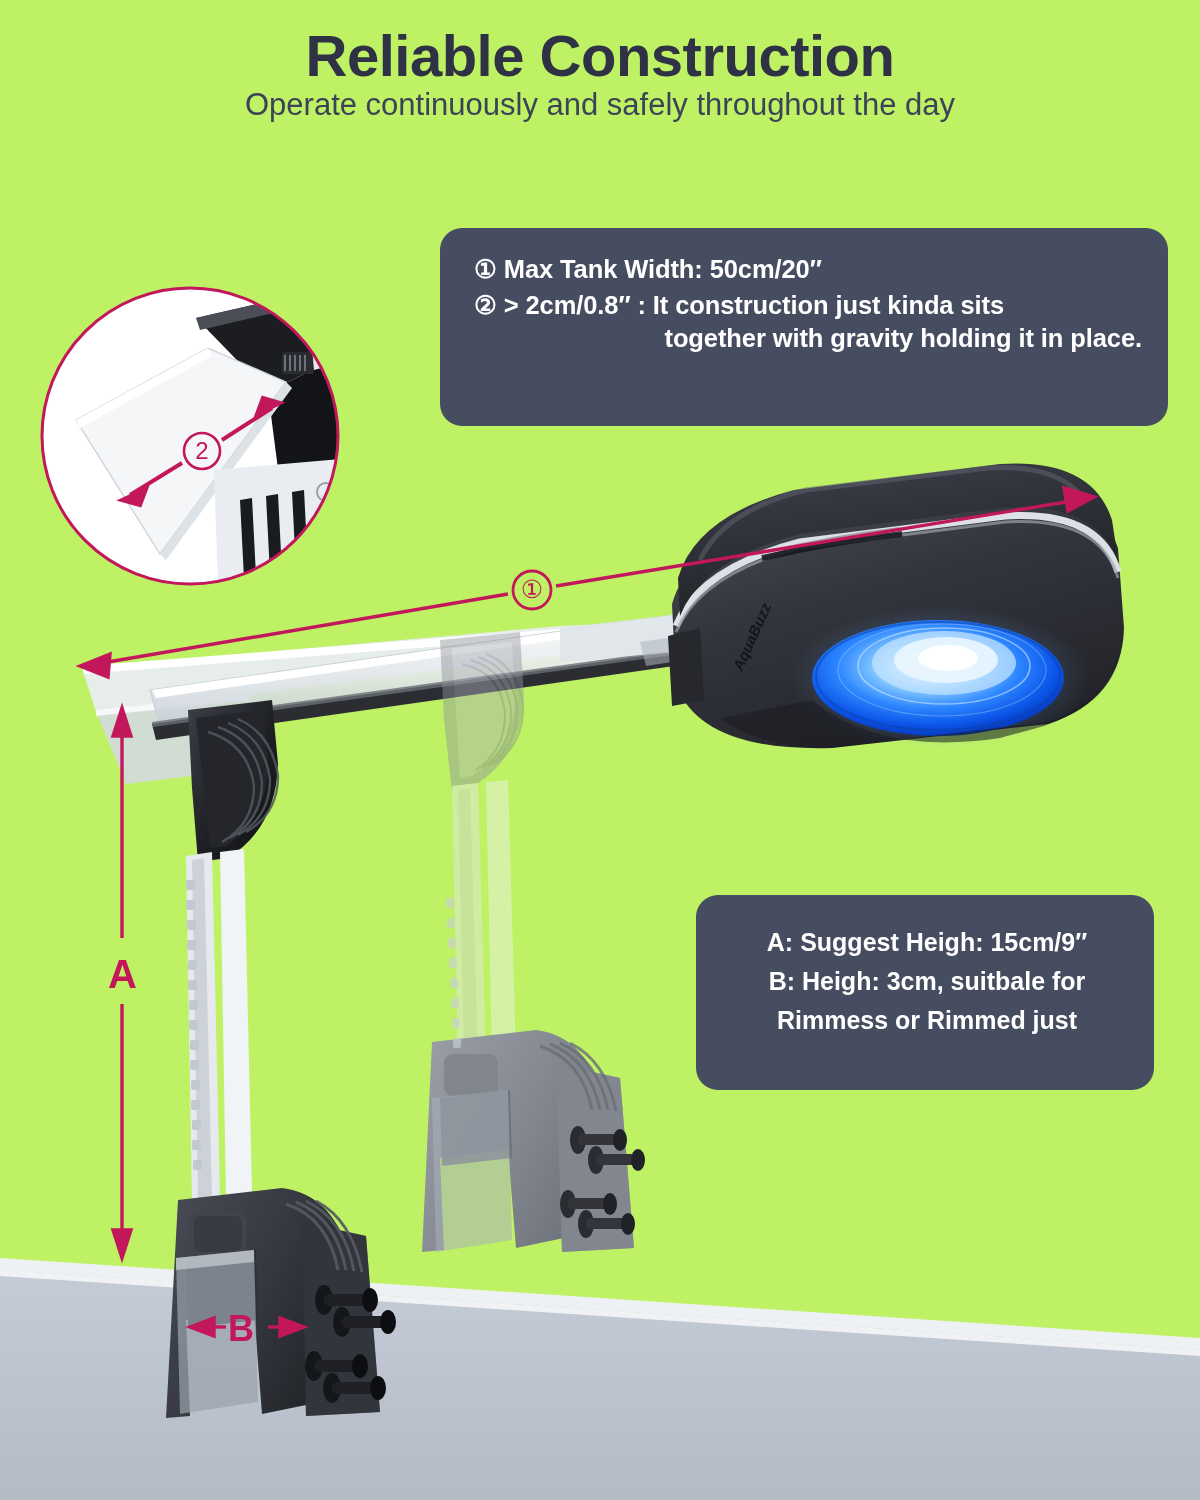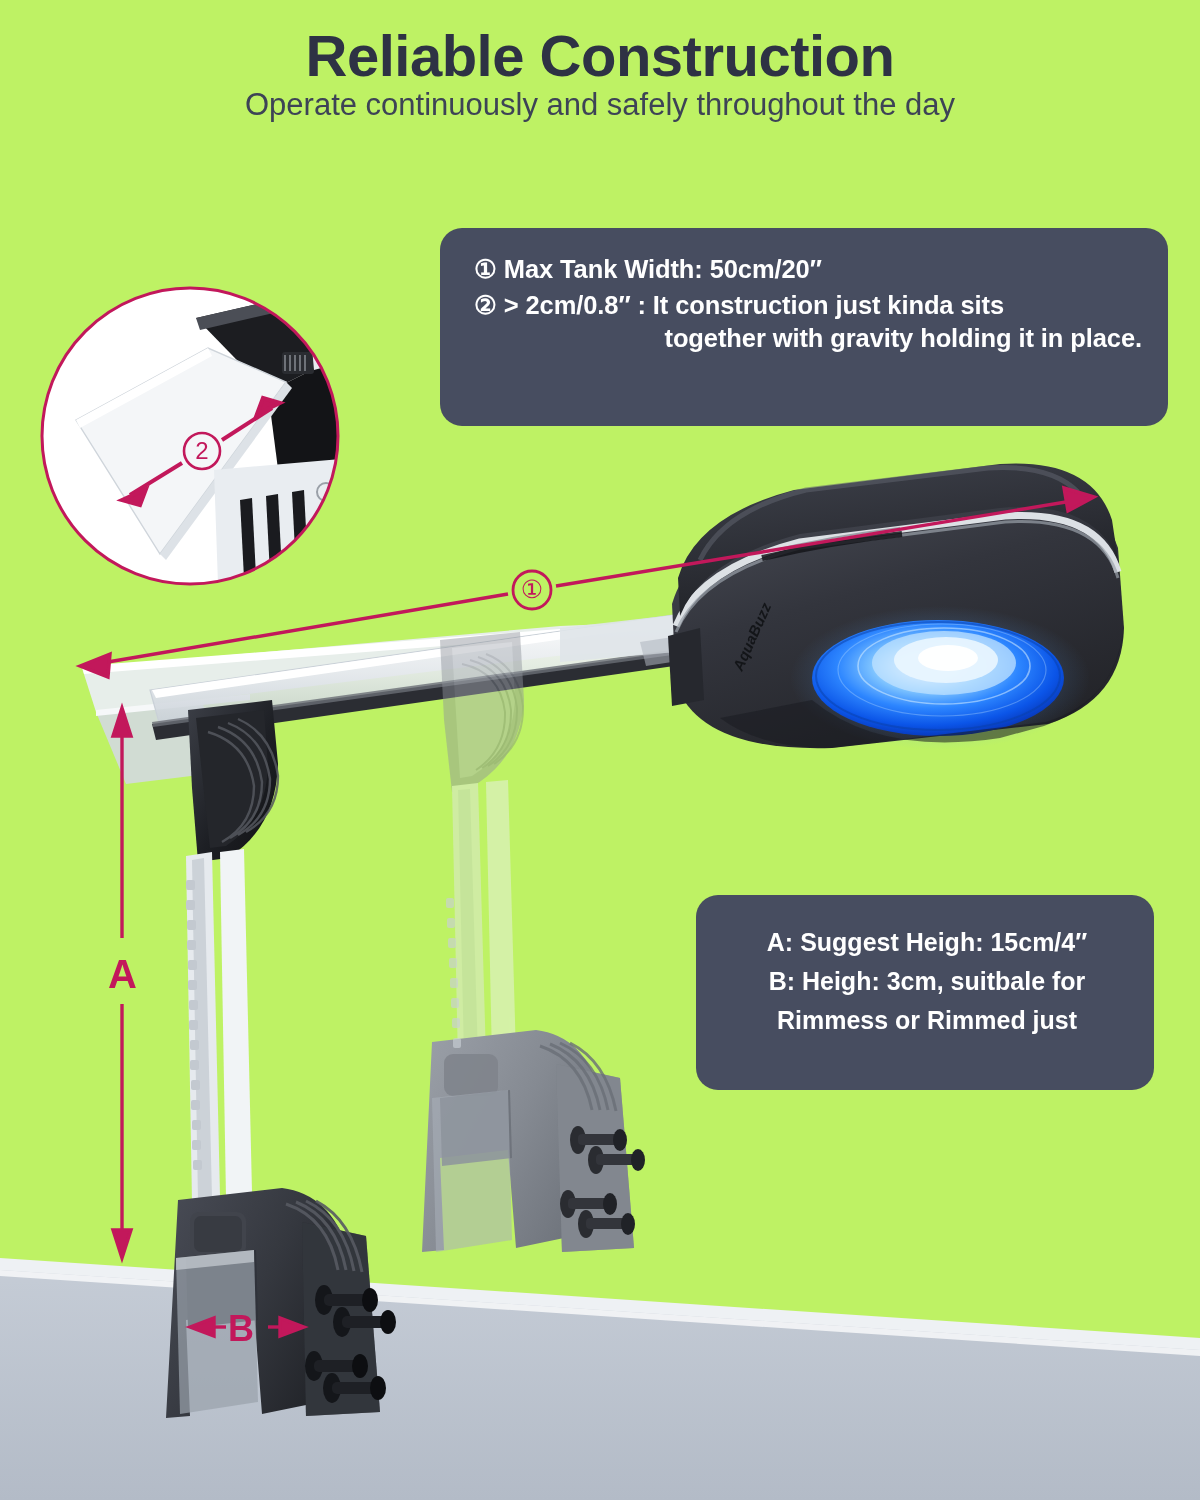--- a/index.html
+++ b/index.html
@@ -392,18 +392,18 @@
   <div class="dimlabel" id="label-A">A</div>
   <div class="dimlabel" id="label-B">B</div>
 
   <div class="panel" id="panel-top">
     <div class="pline" id="p1">① Max Tank Width: 50cm/20″</div>
     <div class="pline" id="p2">②  &gt; 2cm/0.8″  : It construction just kinda sits</div>
     <div class="pline" id="p2b">together with gravity holding it in place.</div>
   </div>
 
   <div class="panel" id="panel-bottom">
-    <div class="pline">A: Suggest Heigh: 15cm/4″</div>
+    <div class="pline">A: Suggest Heigh: 15cm/9″</div>
     <div class="pline">B: Heigh: 3cm, suitbale for</div>
     <div class="pline">Rimmess or Rimmed just</div>
   </div>
 
 </div>
 
 </body></html>

